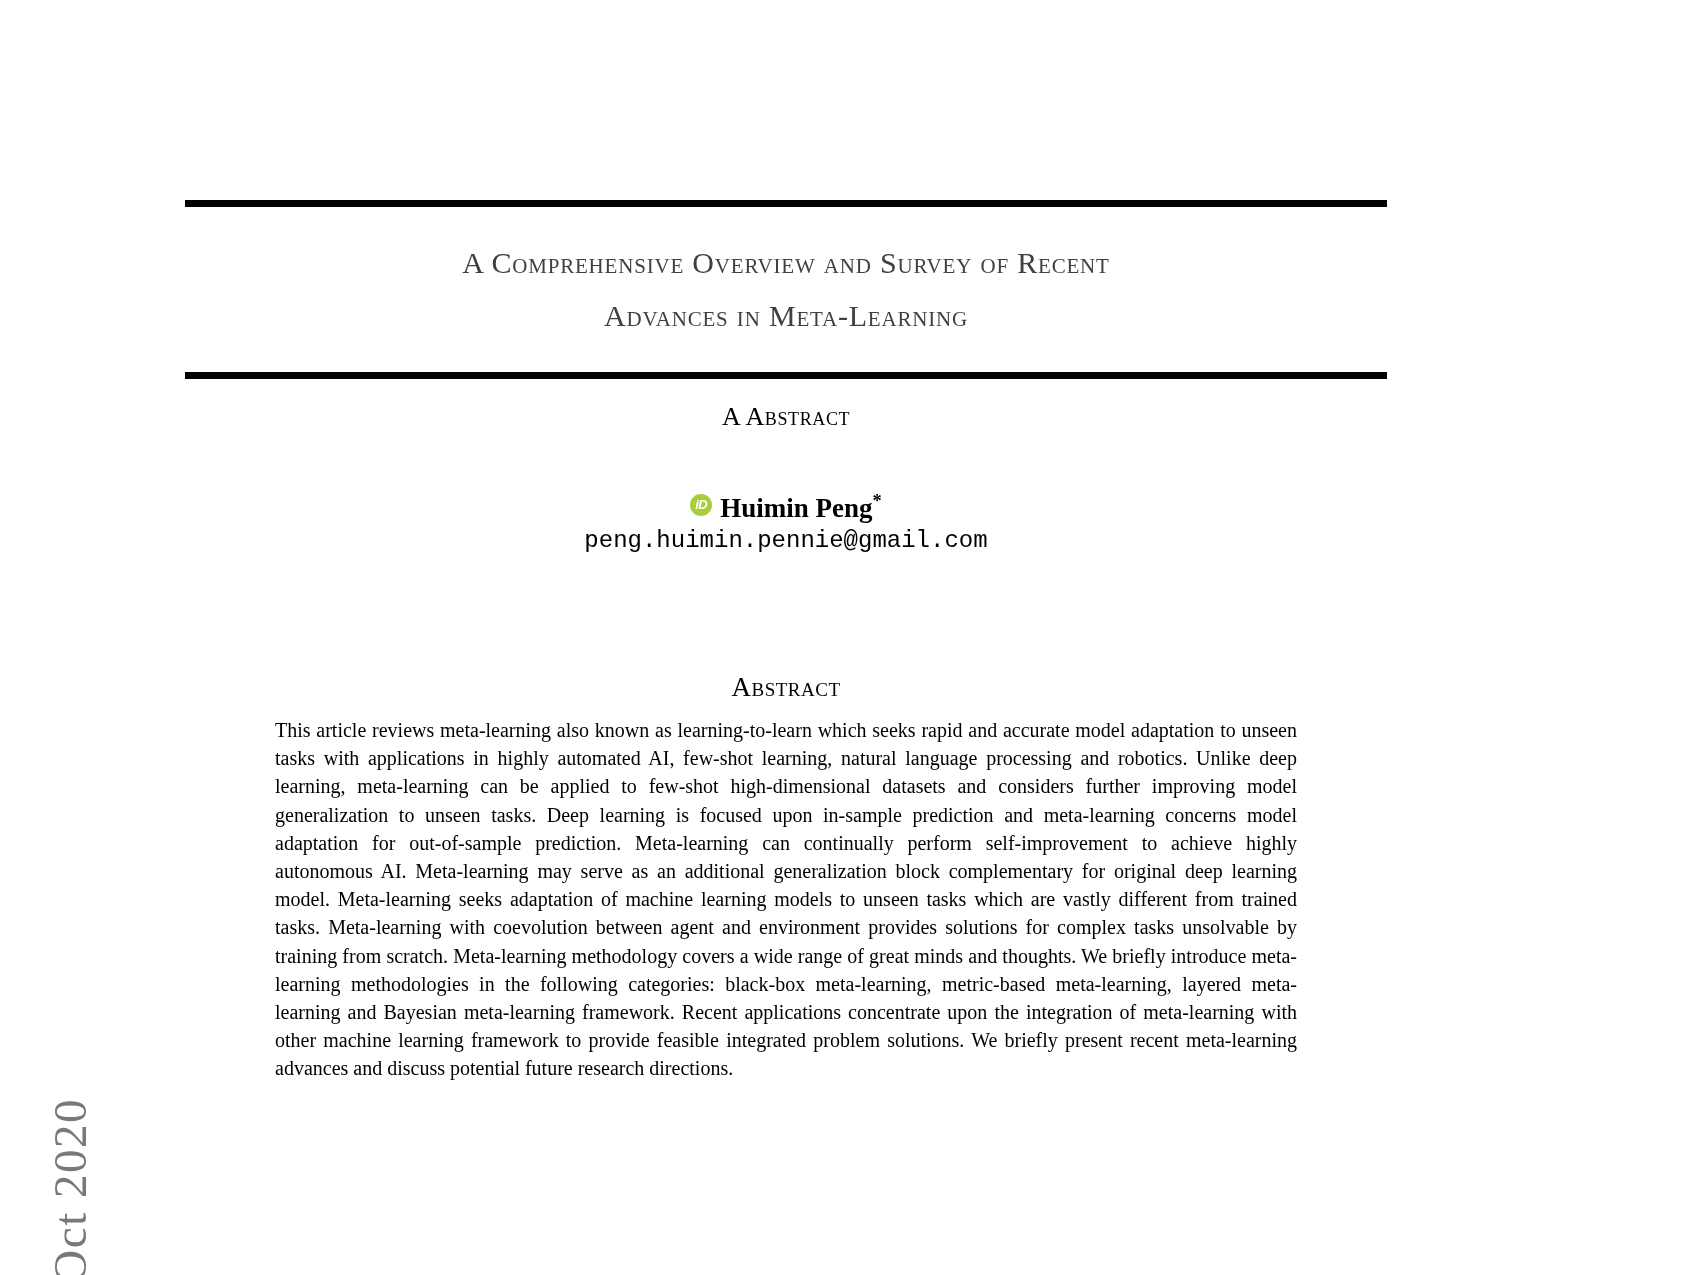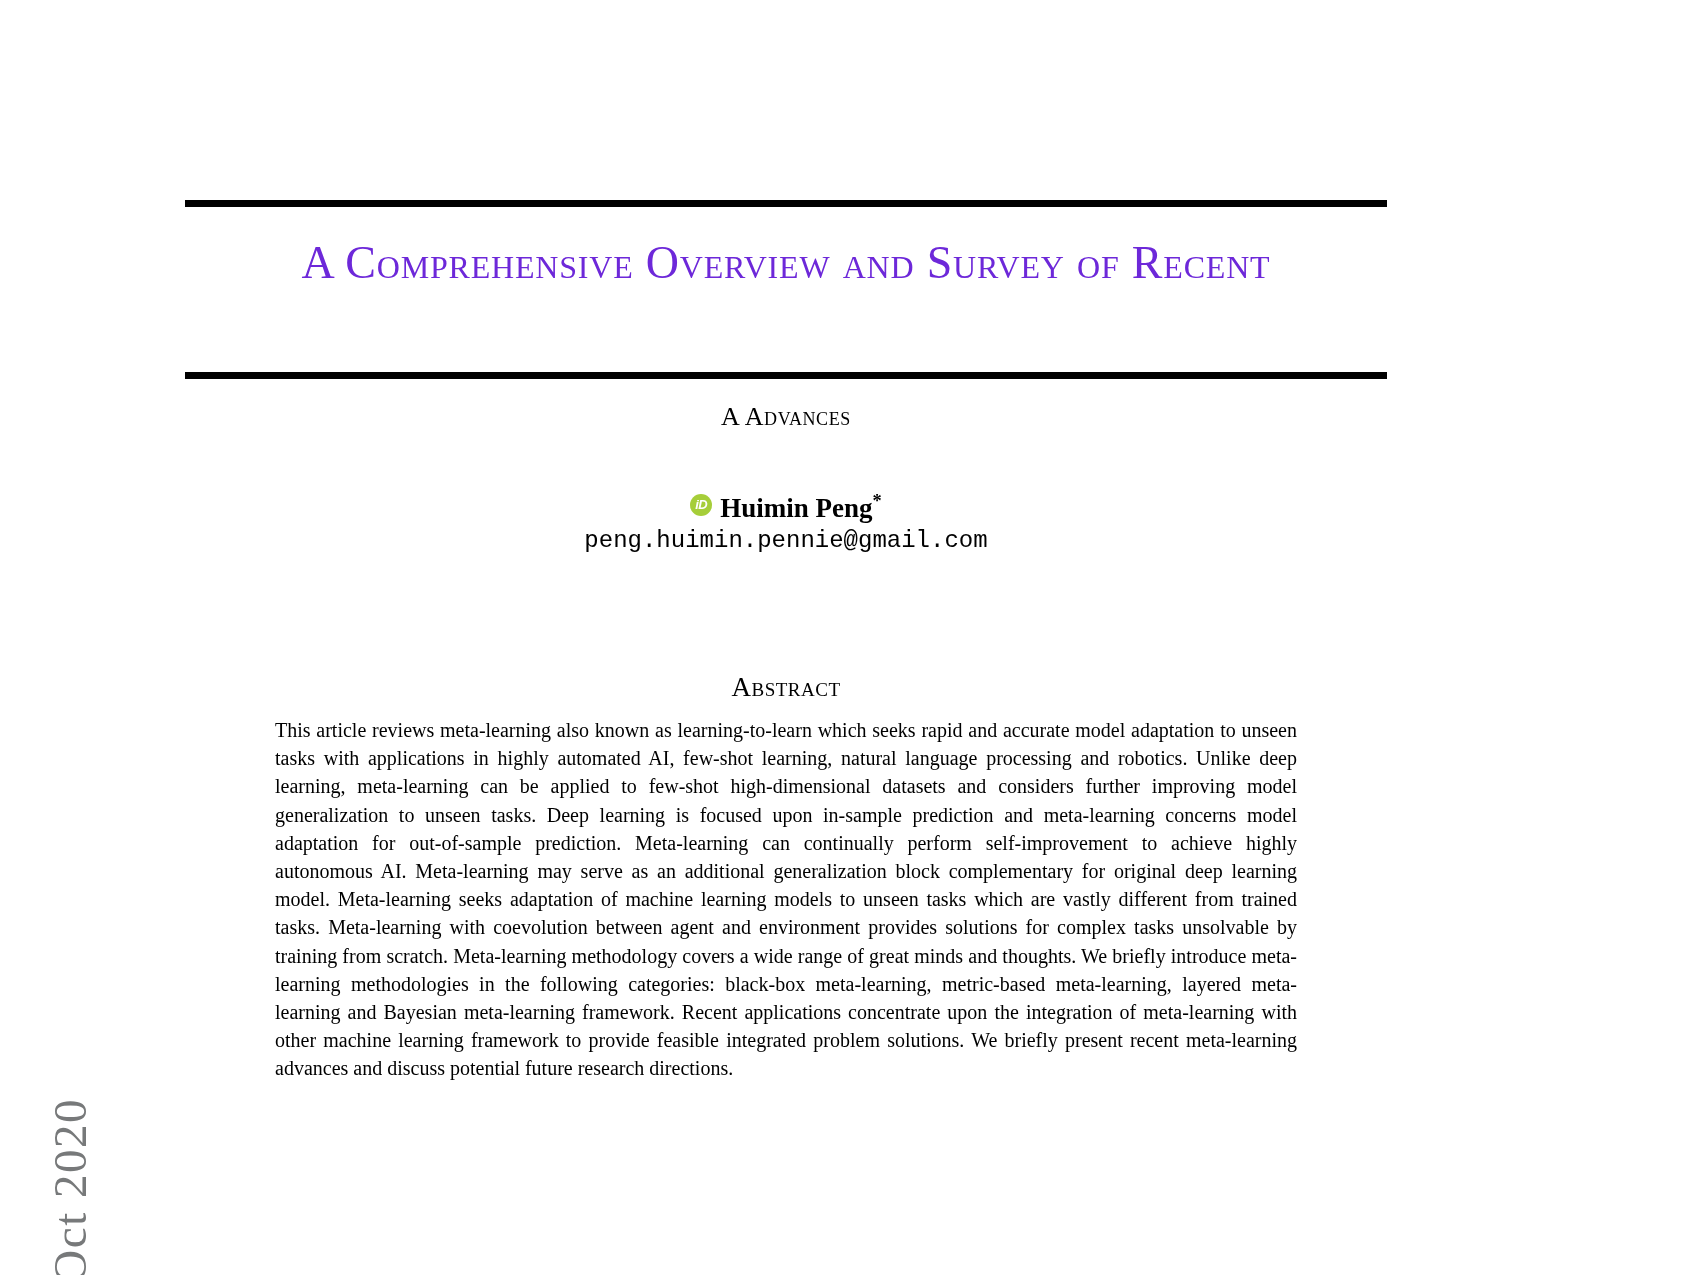--- a/index.html
+++ b/index.html
@@ -69,24 +69,24 @@
   #title-block {
     position: absolute;
     top: 236px;
     left: 0;
     width: 100%;
     text-align: center;
   }
   #title-block .title-line {
     font-family: "Liberation Serif", "DejaVu Serif", serif;
     font-variant: small-caps;
-    font-size: 46px;
+    font-size: 30px;
     line-height: 53px;
     letter-spacing: 0.8px;
-    color: #6d28d9;
+    color: #404040;
   }
 
   
   #preprint-label {
     position: absolute;
     top: 402px;
     left: 0;
     width: 100%;
     text-align: center;
     font-variant: small-caps;
@@ -169,25 +169,26 @@
 <div id="arxiv-stamp">
   <div class="stamp-text">1149v7  [cs.LG]  26 Oct 2020</div>
 </div>
 
 <div id="page">
 
   <div class="rule" id="rule-top"></div>
 
   <div id="title-block">
     <div class="title-line">A Comprehensive Overview and Survey of Recent</div>
+    <div class="title-line">Advances in Meta-Learning</div>
   </div>
 
   <div class="rule" id="rule-bottom"></div>
 
-  <div id="preprint-label">A Advances</div>
+  <div id="preprint-label">A Abstract</div>
 
   <div id="author-block">
     <div id="author-line">
       <span class="orcid-icon">iD</span>
       <span id="author-name"><span>Huimin Peng</span><sup>*</sup></span>
     </div>
     <div class="email">peng.huimin.pennie@gmail.com</div>
   </div>
 
   <div id="abstract-heading">Abstract</div>

